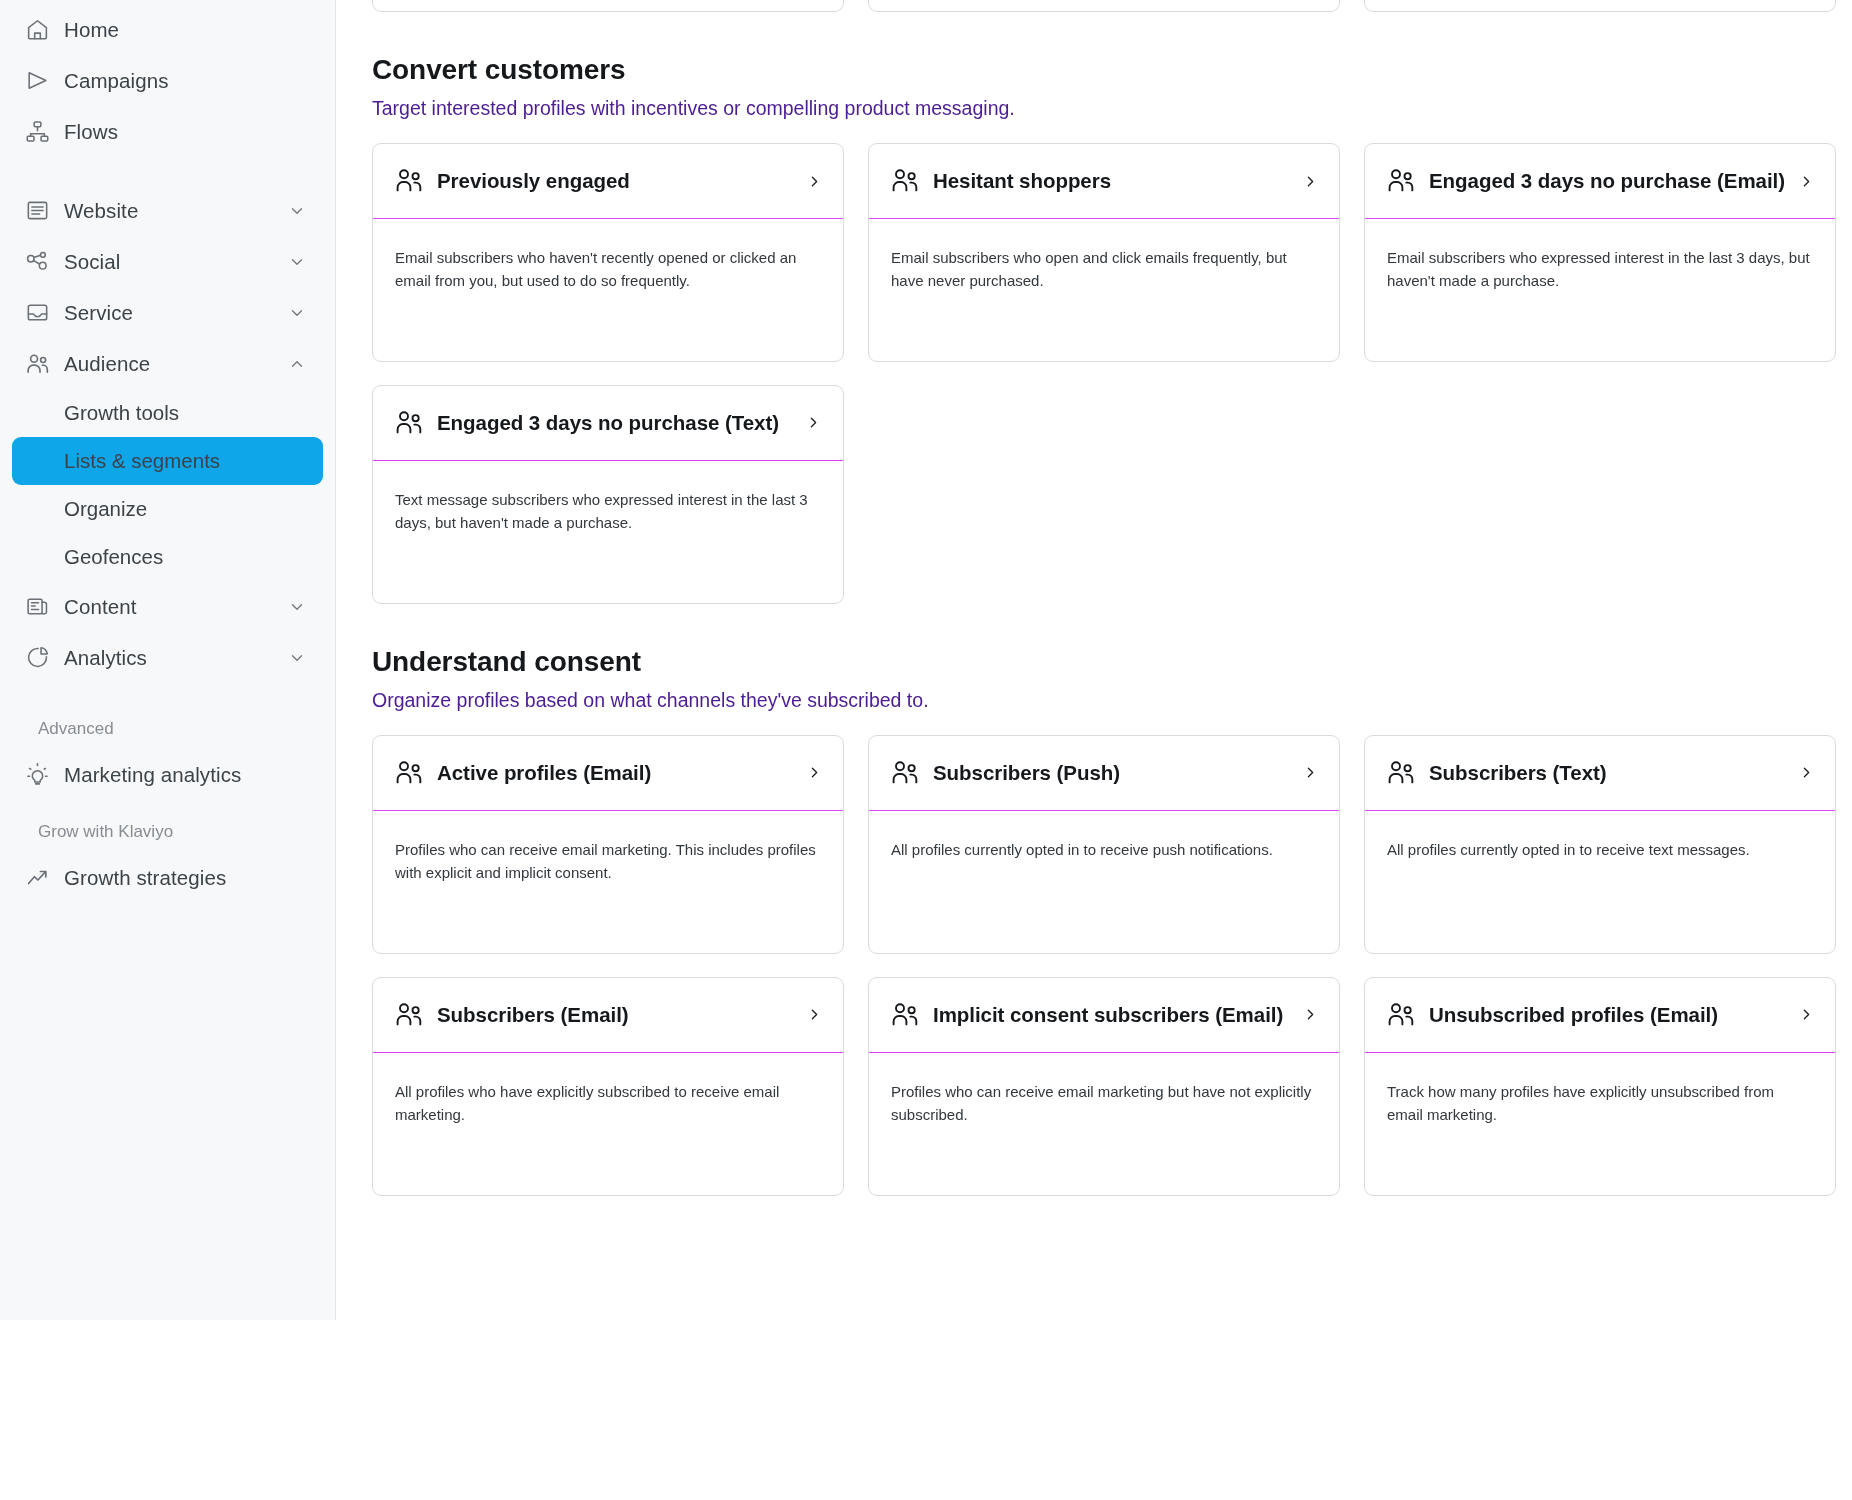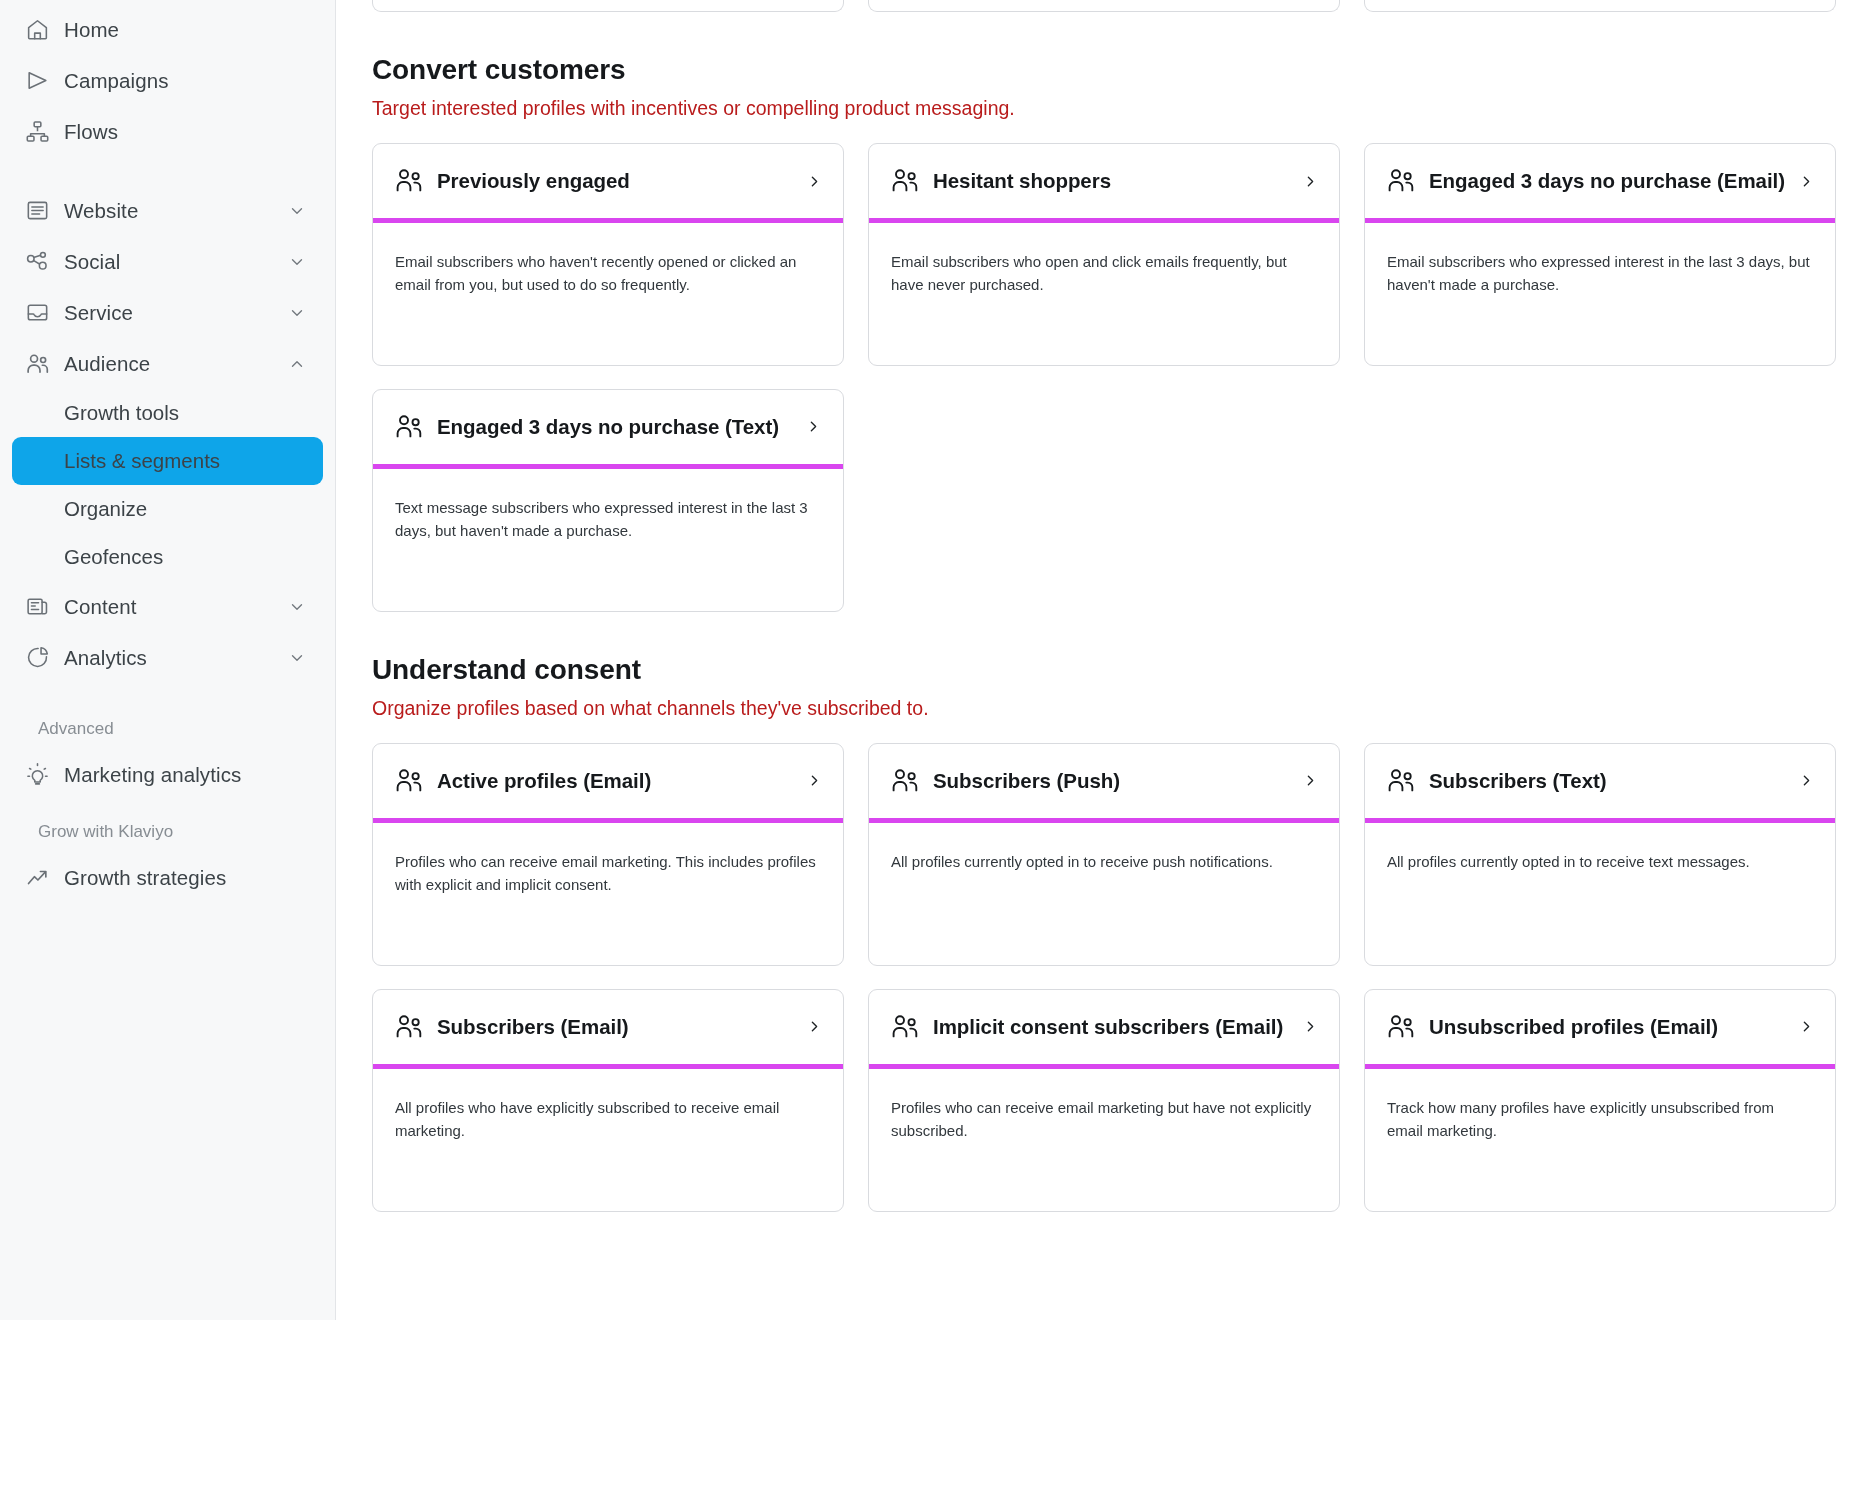--- a/index.html
+++ b/index.html
@@ -101,21 +101,21 @@
 
   .sec-head { margin-top: 42px; }
   .sec-title {
     font-size: 28px;
     font-weight: bold;
     color: #16191c;
     letter-spacing: -0.1px;
   }
   .sec-sub {
     font-size: 19.5px;
-    color: #b91c1c;
+    color: #4c1d95;
     margin-top: 11px;
   }
 
   .grid {
     display: flex;
     gap: 24px;
     margin-top: 23px;
     padding-right: 16px;
     align-items: flex-start;
   }
@@ -128,21 +128,21 @@
     border-radius: 9px;
     overflow: hidden;
     cursor: pointer;
     display: flex;
     flex-direction: column;
   }
   .card-head {
     display: flex;
     align-items: flex-start;
     padding: 22px 20px 22px 22px;
-    border-bottom: 5px solid #d946ef;
+    border-bottom: 1px solid #d946ef;
     min-height: 70px;
   }
   .card-head .people {
     flex: 0 0 28px;
     width: 28px; height: 25px;
     margin-right: 14px;
     margin-top: 2px;
     color: #16191c;
   }
   .card-title {

